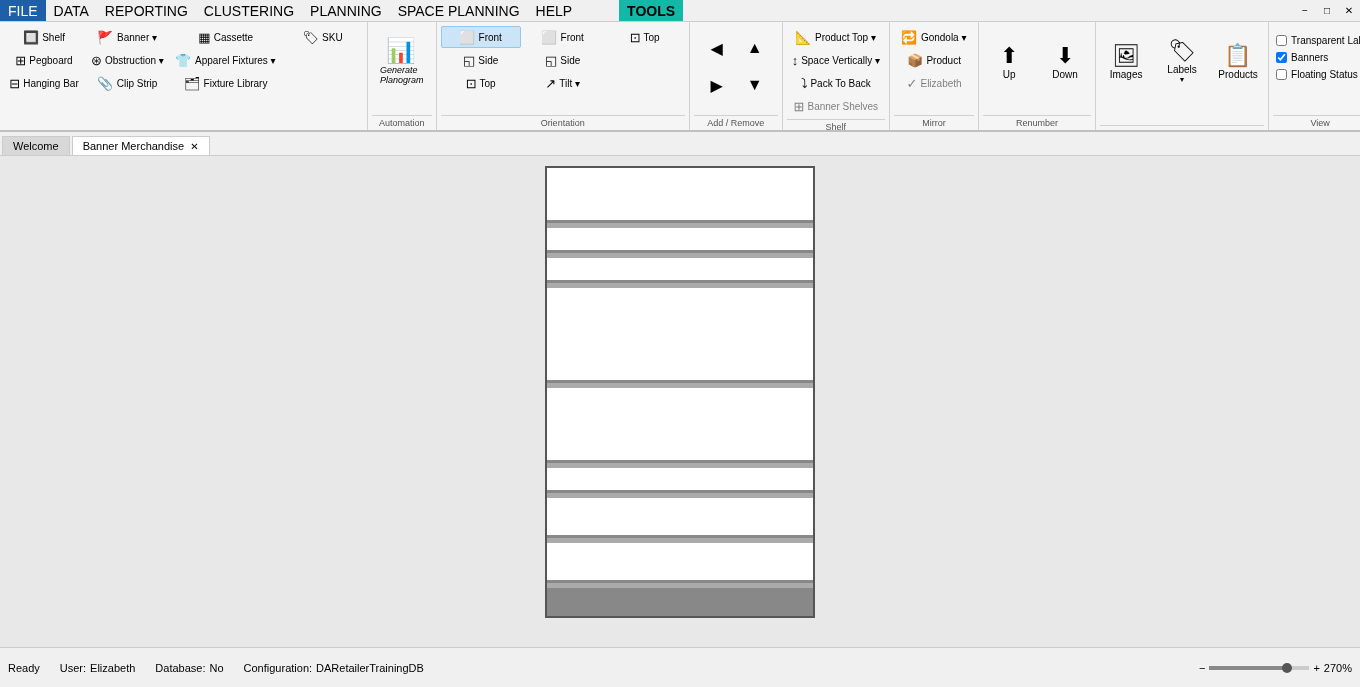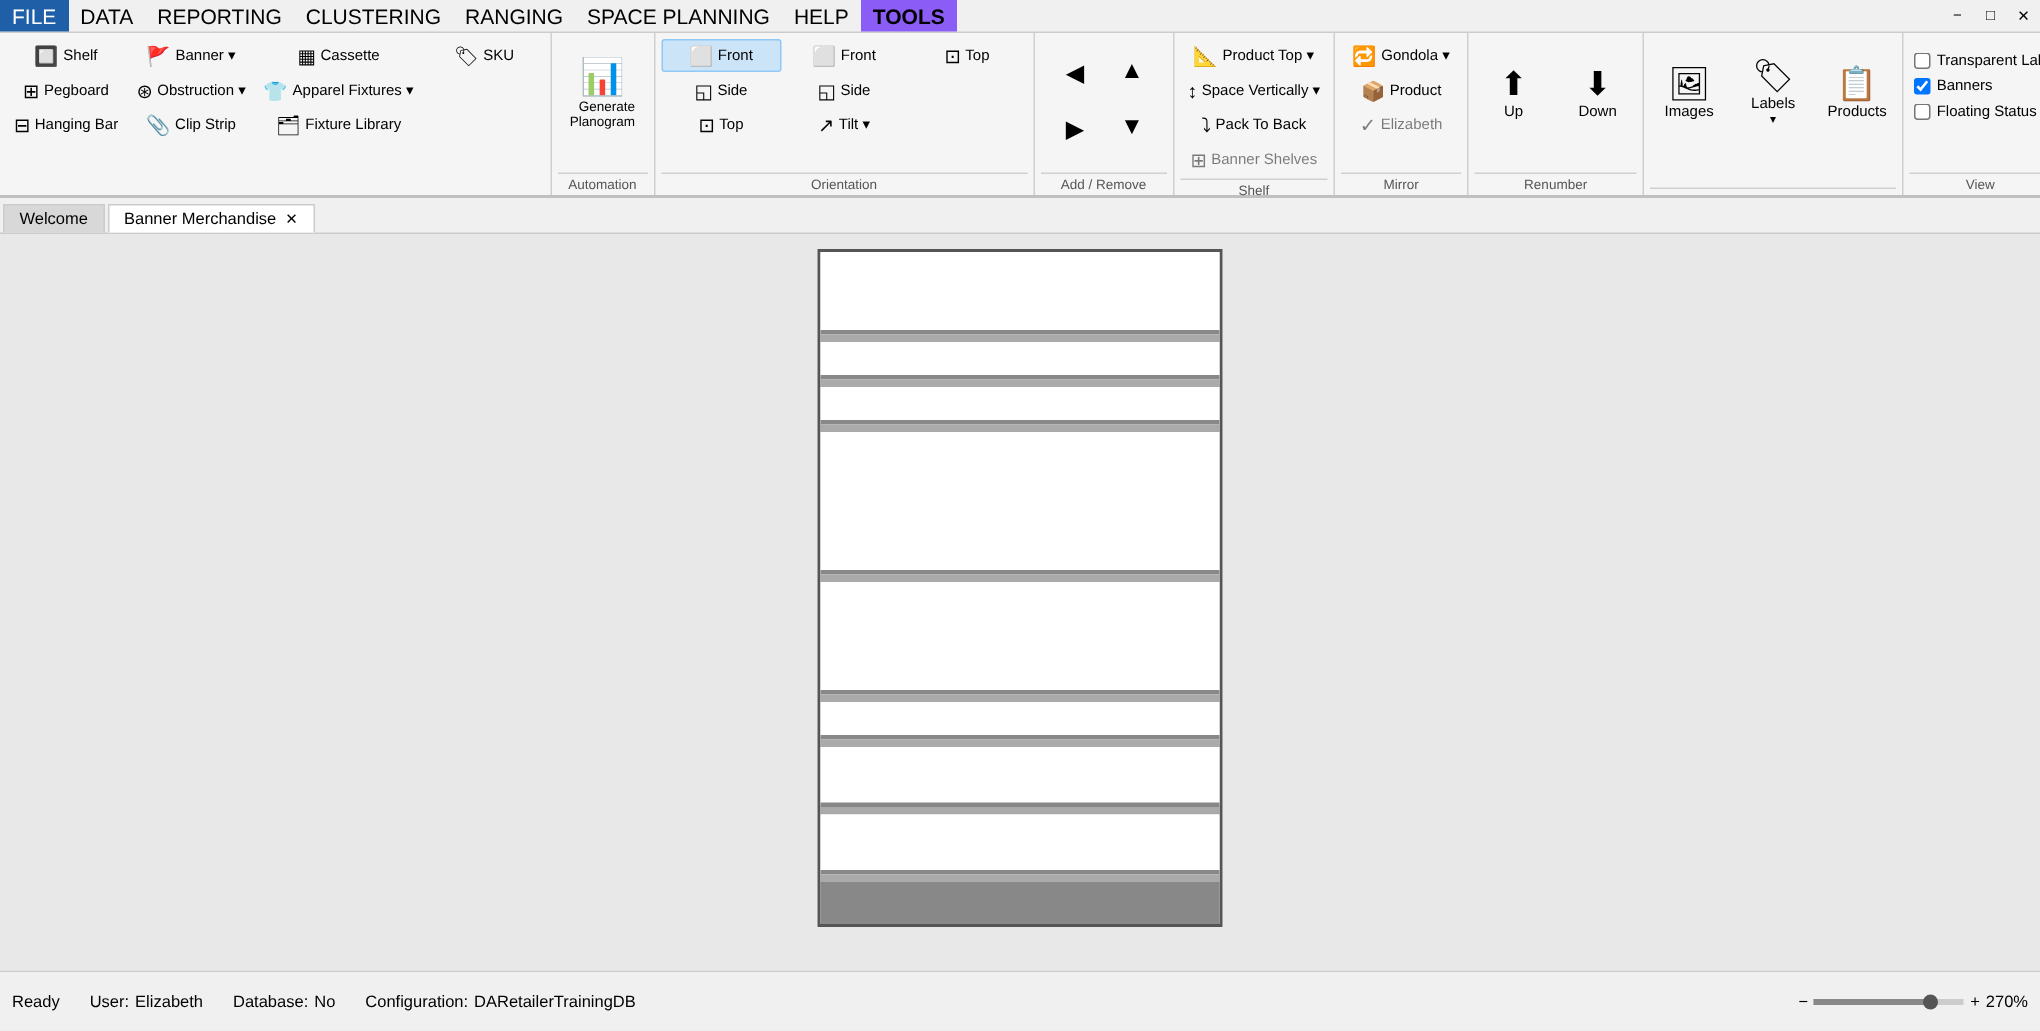--- a/index.html
+++ b/index.html
@@ -15,21 +15,21 @@
     }
     .menu-item {
       padding: 2px 8px;
       cursor: pointer;
       font-size: 14px;
       height: 100%;
       display: flex;
       align-items: center;
     }
     .menu-item.active { background: #1e5fa8; color: white; }
-    .menu-item.highlighted { background: #8b5cf6; color: #000; font-weight: bold; }
+    .menu-item.highlighted { background: #14b8a6; color: #000; font-weight: bold; margin-left: 39px; }
     .window-controls {
       margin-left: auto;
       display: flex;
       align-items: center;
     }
     .win-btn {
       width: 22px;
       height: 22px;
       display: flex;
       align-items: center;
@@ -222,21 +222,21 @@
 </head>
 <body>
 
 <div style="display:flex; flex-direction:column; height:687px; width:1360px; overflow:hidden;">
 
   <div class="menu-bar">
     <div class="menu-item active">FILE</div>
     <div class="menu-item">DATA</div>
     <div class="menu-item">REPORTING</div>
     <div class="menu-item">CLUSTERING</div>
-    <div class="menu-item">RANGING</div>
+    <div class="menu-item">PLANNING</div>
     <div class="menu-item">SPACE PLANNING</div>
     <div class="menu-item">HELP</div>
     <div class="menu-item highlighted">TOOLS</div>
     <div class="window-controls">
       <div class="win-btn">−</div>
       <div class="win-btn">□</div>
       <div class="win-btn close">✕</div>
     </div>
   </div>
 
@@ -292,21 +292,21 @@
             <span>SKU</span>
           </div>
         </div>
       </div>
     </div>
 
     <div class="ribbon-group">
       <div class="ribbon-items">
         <div class="ribbon-btn ribbon-btn-large" style="display:flex;flex-direction:column;align-items:center;justify-content:center;height:70px;width:60px;">
           <span style="font-size:24px;">📊</span>
-          <span style="font-size:9px;text-align:right;">Generate<br>Planogram</span>
+          <span style="font-size:9px;text-align:left;font-style:italic;">Generate<br>Planogram</span>
         </div>
       </div>
       <div class="ribbon-group-label">Automation</div>
     </div>
 
     <div class="ribbon-group">
       <div class="ribbon-items">
         <div class="ribbon-col">
           <div class="ribbon-btn ribbon-btn-small active">
             <span class="ribbon-icon-small">⬜</span>

